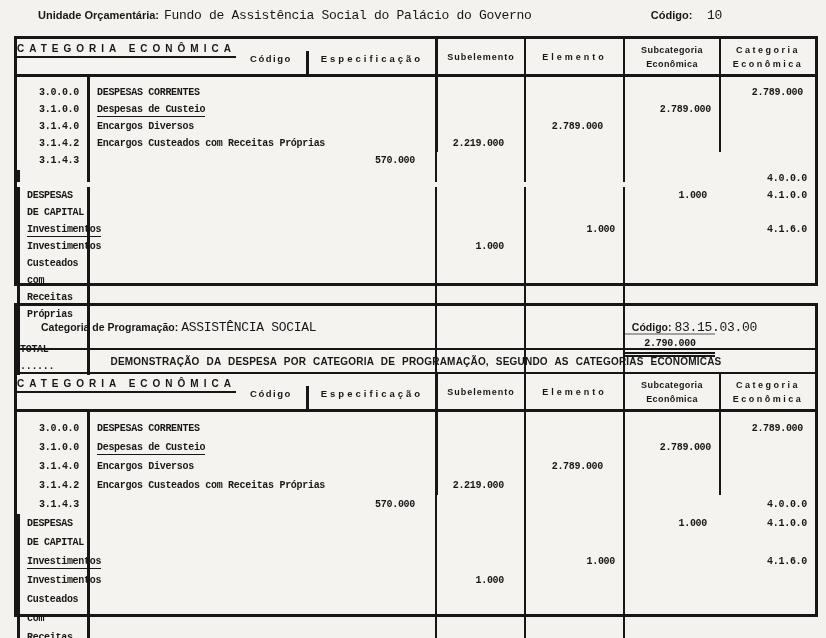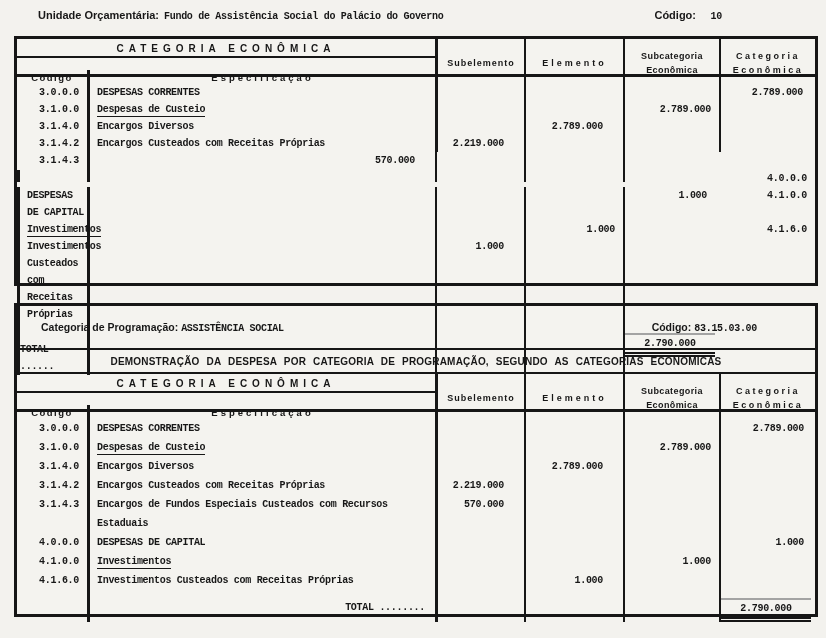--- a/index.html
+++ b/index.html
@@ -4,21 +4,21 @@
 <style>
   * { box-sizing: border-box; margin: 0; padding: 0; }
   html, body { width: 826px; height: 638px; }
   body {
     background: #f3f2ee;
     color: #171717;
     font-family: "Liberation Mono", monospace;
     overflow: hidden;
   }
   .sans { font-family: "Liberation Sans", sans-serif; font-weight: bold; }
-  .tw   { font-weight: bold; font-size: 10px; letter-spacing: -0.3px; }
+  .tw   { font-weight: normal; font-size: 13px; letter-spacing: -0.3px; }
 
   
   .topline { display: flex; align-items: baseline; margin: 6px 0 0 38px; padding-right: 104px; }
   .topline .lbl { font-size: 11px; }
   .topline .val { margin-left: 5px; }
   .topright { margin-left: auto; }
 
   
   .tbl { margin-left: 14px; width: 804px; border: 3px solid #161616; background: #f4f3ef; }
   .tbl1 { margin-top: 12px; }
@@ -33,21 +33,21 @@
   .prog-left .lbl { font-size: 10.5px; }
   .prog-right { margin-left: auto; margin-right: 58px; display: flex; align-items: baseline; }
   .prog-right .lbl { font-size: 10.5px; }
   .progline .val { margin-left: 3px; }
 
   
   .hdr, .body { display: grid; grid-template-columns: 70px 348px 89px 99px 96px 1fr; }
 
   .hdr { border-bottom: 3px solid #161616; height: 38px;
          font-family: "Liberation Sans", sans-serif; font-weight: bold; }
-  .hgroup { grid-column: 1 / 3; display: flex; flex-direction: column; }
+  .hgroup { grid-column: 1 / 3; display: flex; flex-direction: row; }
   .hg-top { height: 19px; line-height: 19px; border-bottom: 2px solid #161616;
             text-align: center; font-size: 10px; letter-spacing: 5px; }
   .hg-bottom { flex: 1; display: grid; grid-template-columns: 70px 1fr; margin-top: 12px; }
   .h-code { text-align: center; line-height: 16px; font-size: 9.5px; letter-spacing: 1.5px; }
   .h-spec { border-left: 3px solid #161616; text-align: center; line-height: 16px;
             font-size: 9.5px; letter-spacing: 3px; }
   .hcol { display: flex; flex-direction: column; align-items: center; justify-content: center;
           font-size: 9px; text-align: center; }
   .hc3 { border-left: 3px solid #161616; letter-spacing: 1px; }
   .hc4 { border-left: 2px solid #161616; letter-spacing: 3px; }
@@ -257,21 +257,20 @@
     <div class="c col6 v6"></div>
 
     <div class="c col1 code">3.1.4.2</div>
     <div class="c col2 spec">Encargos Custeados com Receitas Próprias</div>
     <div class="c col3 v3">2.219.000</div>
     <div class="c col4 v4"></div>
     <div class="c col5 v5"></div>
     <div class="c col6 v6"></div>
 
     <div class="c col1 code">3.1.4.3</div>
-    <div class="c col2 spec">Encargos de Fundos Especiais Custeados com Recursos Estaduais</div>
     <div class="c col3 v3">570.000</div>
     <div class="c col4 v4"></div>
     <div class="c col5 v5"></div>
     <div class="c col6 v6"></div>
 
     <div class="c col1 code">4.0.0.0</div>
     <div class="c col2 spec">DESPESAS DE CAPITAL</div>
     <div class="c col3 v3"></div>
     <div class="c col4 v4"></div>
     <div class="c col5 v5"></div>

